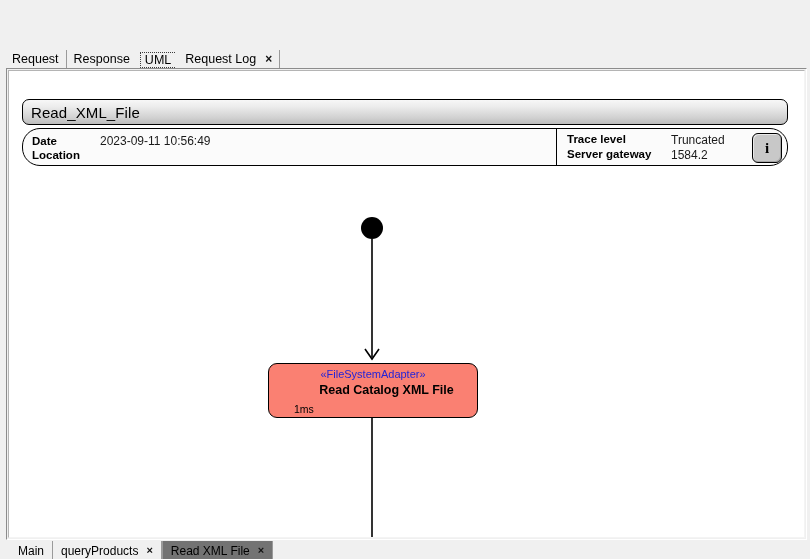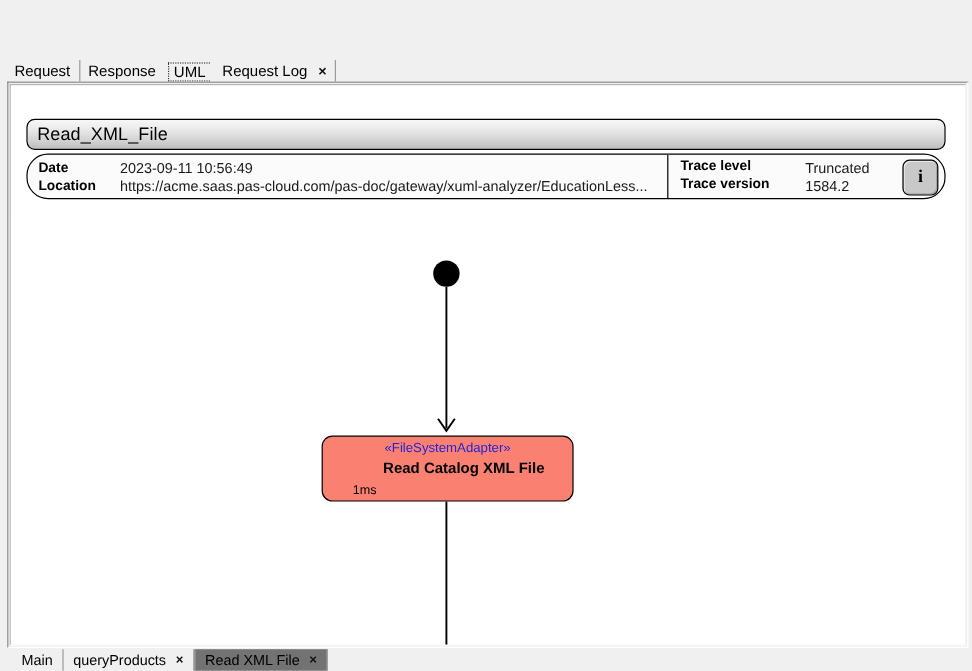--- a/index.html
+++ b/index.html
@@ -222,21 +222,21 @@
     bottom: 2px;
     font-size: 10.5px;
     color: #000;
   }
 
   
   .bottom-tabstrip {
     height: 19px;
     background: #f0f0f0;
     display: flex;
-    align-items: center;
+    align-items: flex-start;
     padding-left: 10px;
     box-sizing: border-box;
     flex: 0 0 auto;
     border-top: 1px solid #f0f0f0;
   }
   .bot-tab {
     display: flex;
     align-items: center;
     height: 19px;
     padding: 0 8px;
@@ -280,27 +280,26 @@
 
         <div class="hdr-title">
           <span>Read_XML_File</span>
         </div>
 
         <div class="hdr-info">
           <div class="info-left">
             <span class="info-key">Date</span>
             <span class="info-val">2023-09-11 10:56:49</span>
             <span class="info-key">Location</span>
-            <span class="info-val">https://acme.saas.pas-cloud.com/pas-doc/gateway/xuml-analyzer/EducationLess...</span>
           </div>
 
           <div class="info-right">
             <span class="info-key">Trace level</span>
             <span class="info-val">Truncated</span>
-            <span class="info-key">Trace version</span>
+            <span class="info-key">Server gateway</span>
             <span class="info-val">1584.2</span>
           </div>
 
           <div class="info-btn">
             <span>i</span>
           </div>
         </div>
       </div>
 
       <div class="canvas">

